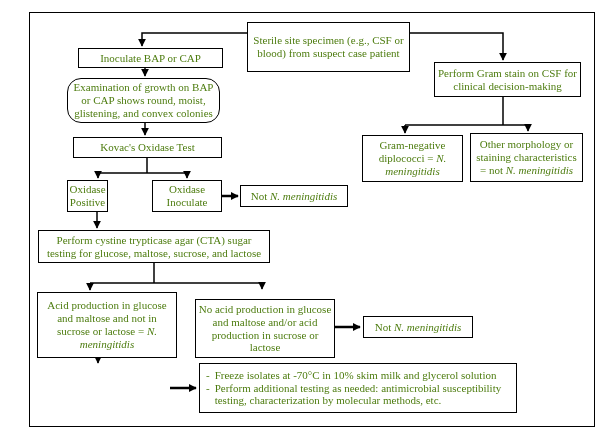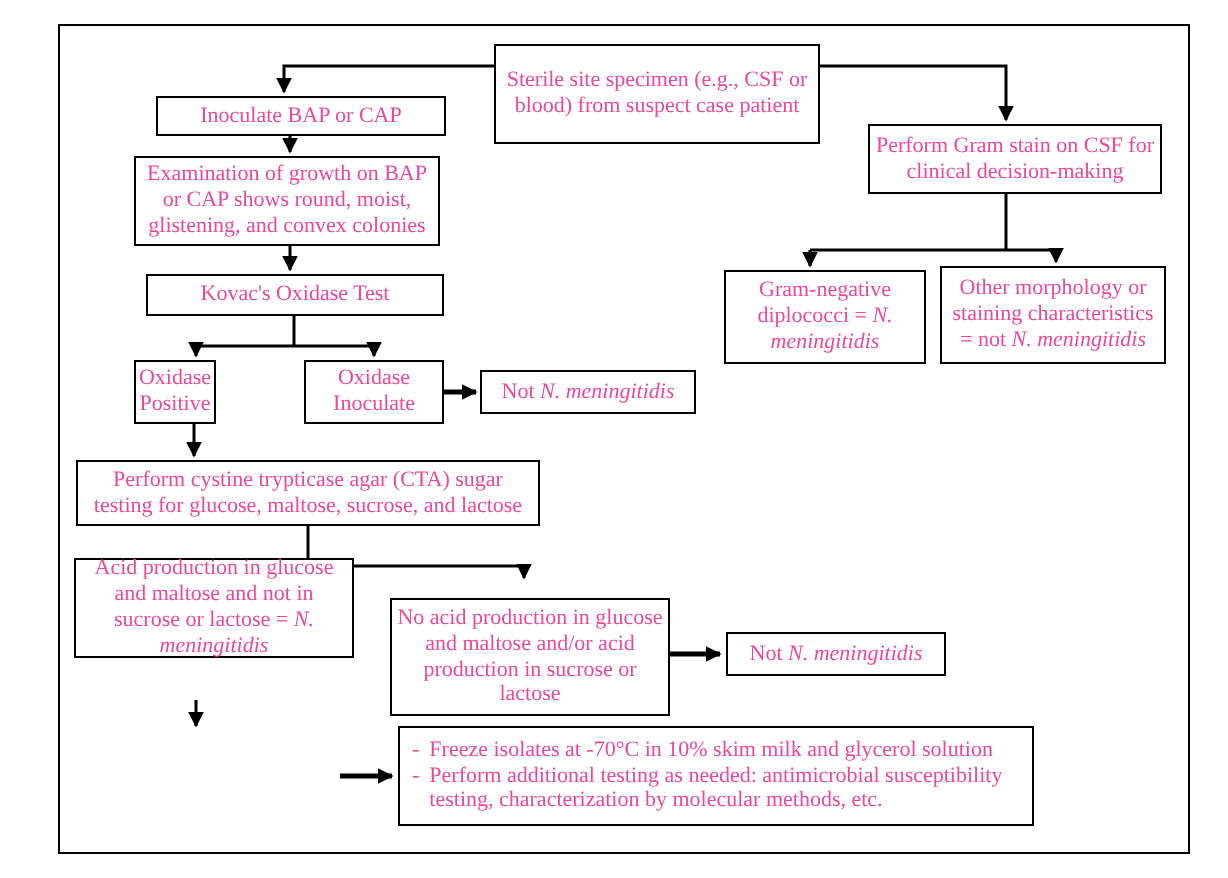--- a/index.html
+++ b/index.html
@@ -1,21 +1,21 @@
 <!DOCTYPE html>
 <html><head>
 <meta charset="utf-8">
 <style>
   html,body{margin:0;padding:0;background:#fff;}
   #screen{
     position:relative;
     width:614px;height:439px;
     background:#fff;
     font-family:"Liberation Serif","DejaVu Serif",serif;
-    color:#ec4899;
+    color:#4d7c0f;
     overflow:hidden;
   }
   #frame{
     position:absolute;left:29px;top:12px;width:566px;height:415px;
     border:1.5px solid #000;
     box-sizing:border-box;
     background:transparent;
   }
   svg.connectors{position:absolute;left:0;top:0;width:614px;height:439px;}
   .box{
@@ -78,21 +78,21 @@
   </div>
 
   <div class="box" style="left:78px;top:48px;width:145px;height:20px;">
     <span>Inoculate BAP or CAP</span>
   </div>
 
   <div class="box" style="left:434px;top:62px;width:147px;height:35px;">
     <span>Perform Gram stain on CSF for clinical decision-making</span>
   </div>
 
-  <div class="box" style="left:67px;top:78px;width:153px;height:45px;">
+  <div class="box" style="left:67px;top:78px;width:153px;height:45px;border-radius:14px;">
     <span>Examination of growth on BAP or CAP shows round, moist, glistening, and convex colonies</span>
   </div>
 
   <div class="box" style="left:73px;top:137px;width:149px;height:21px;">
     <span>Kovac's Oxidase Test</span>
   </div>
 
   <div class="box" style="left:362px;top:135px;width:101px;height:47px;">
     <span><span>Gram-negative diplococci = </span><i>N. meningitidis</i></span>
   </div>
@@ -110,21 +110,21 @@
   </div>
 
   <div class="box" style="left:240px;top:185px;width:108px;height:22px;">
     <span><span>Not </span><i>N. meningitidis</i></span>
   </div>
 
   <div class="box" style="left:38px;top:230px;width:232px;height:33px;">
     <span>Perform cystine trypticase agar (CTA) sugar testing for glucose, maltose, sucrose, and lactose</span>
   </div>
 
-  <div class="box" style="left:37px;top:279px;width:140px;height:50px;">
+  <div class="box" style="left:37px;top:292px;width:140px;height:66px;">
     <span><span>Acid production in glucose and maltose and not in sucrose or lactose = </span><i>N. meningitidis</i></span>
   </div>
 
   <div class="box" style="left:195px;top:299px;width:140px;height:59px;">
     <span>No acid production in glucose and maltose and/or acid production in sucrose or lactose</span>
   </div>
 
   <div class="box" style="left:363px;top:316px;width:110px;height:22px;">
     <span><span>Not </span><i>N. meningitidis</i></span>
   </div>

